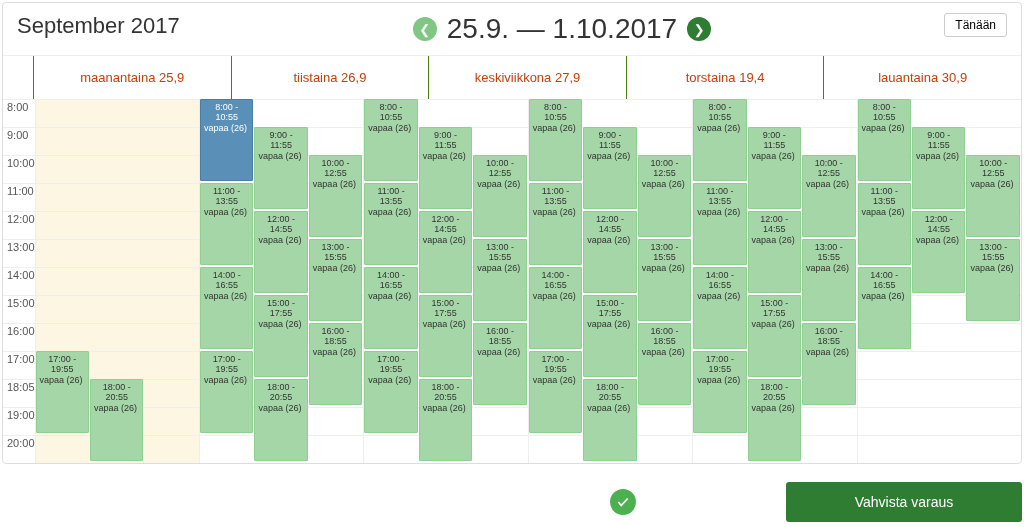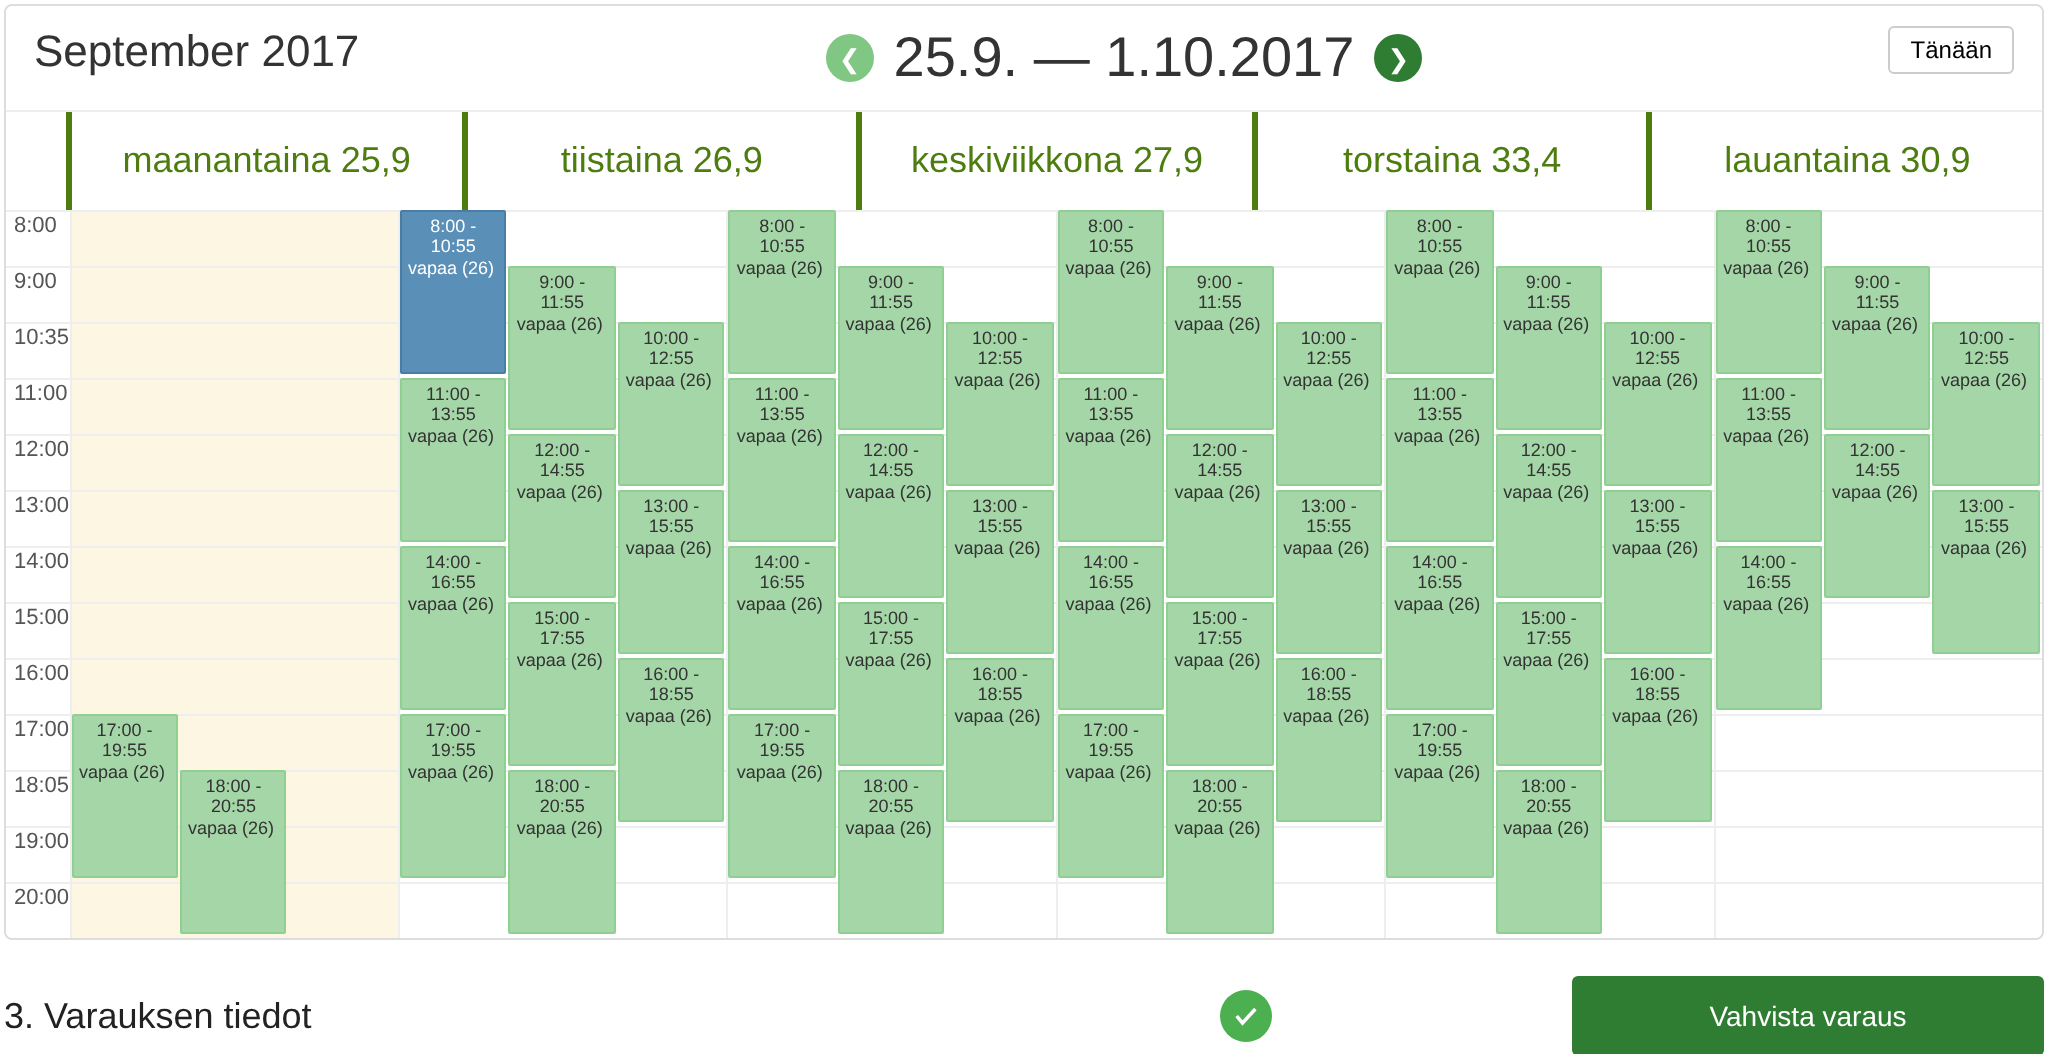--- a/index.html
+++ b/index.html
@@ -9,21 +9,21 @@
   .month-title { font-size: 22px; font-weight: 400; flex: 0 0 auto; }
   .nav-center { flex: 1; display: flex; align-items: center; justify-content: center; gap: 10px; }
   .nav-btn { width: 24px; height: 24px; border-radius: 50%; display: flex; align-items: center; justify-content: center; color: #fff; font-size: 13px; cursor: pointer; border: none; }
   .nav-prev { background: #81c784; }
   .nav-next { background: #2e7d32; }
   .range { font-size: 28px; }
   .today-btn { border: 1px solid #ccc; background: #fff; padding: 4px 10px; border-radius: 3px; font-size: 12px; cursor: pointer; }
   .grid-wrap { position: relative; }
   .day-headers { display: flex; border-top: 1px solid #eee; }
   .time-col-header { flex: 0 0 30px; }
-  .day-header { flex: 1; text-align: center; padding: 14px 0; font-size: 18px; color: #4d7c0f; border-left: 3px solid #4d7c0f; }
+  .day-header { flex: 1; text-align: center; padding: 14px 0; font-size: 13px; color: #c2410c; border-left: 1px solid #4d7c0f; }
   .grid { display: flex; position: relative; }
   .time-col { flex: 0 0 30px; }
   .time-row { height: 28px; border-top: 1px solid #eee; font-size: 11px; color: #555; padding-left: 4px; padding-top: 1px; }
   .day-col { flex: 1; position: relative; border-left: 1px solid #eee; }
   .day-bg-row { height: 28px; border-top: 1px solid #eee; }
   .day-col.past .day-bg-row { background: #fdf6e3; }
   .slots-layer { position: absolute; inset: 0; }
   .slot { position: absolute; background: #a5d6a7; border: 1px solid #8fcf92; border-radius: 1px; padding: 2px 3px; font-size: 9px; line-height: 1.15; color: #333; overflow: hidden; cursor: pointer; }
   .slot.selected { background: #5a8fb8; border-color: #4a7da3; color: #fff; }
   .slot .t { font-weight: 400; text-align: center; }
@@ -51,28 +51,28 @@
     </div>
     <button class="today-btn">Tänään</button>
   </div>
 
   <div class="grid-wrap">
     <div class="day-headers" id="day-headers">
       <div class="time-col-header"></div>
     <div class="day-header">maanantaina 25,9</div>
         <div class="day-header">tiistaina 26,9</div>
         <div class="day-header">keskiviikkona 27,9</div>
-        <div class="day-header">torstaina 33,4</div>
+        <div class="day-header">torstaina 19,4</div>
         <div class="day-header">lauantaina 30,9</div>
       </div>
     <div class="grid" id="grid">
       <div class="time-col" id="time-col">
           <div class="time-row">8:00</div>
           <div class="time-row">9:00</div>
-          <div class="time-row">10:35</div>
+          <div class="time-row">10:00</div>
           <div class="time-row">11:00</div>
           <div class="time-row">12:00</div>
           <div class="time-row">13:00</div>
           <div class="time-row">14:00</div>
           <div class="time-row">15:00</div>
           <div class="time-row">16:00</div>
           <div class="time-row">17:00</div>
           <div class="time-row">18:05</div>
           <div class="time-row">19:00</div>
           <div class="time-row">20:00</div>
@@ -389,20 +389,19 @@
               <div class="t">14:00 - 16:55</div>
               <div class="s">vapaa (26)</div>
             </div>
           </div>
         </div>
       </div>
   </div>
 </div>
 
 <div class="footer-row">
-  <div class="footer-title">3. Varauksen tiedot</div>
   <div class="check-circle">
     <svg viewBox="0 0 24 24">
         <polyline points="4,12 9,18 20,6"></polyline>
       </svg>
   </div>
   <button class="confirm-btn">Vahvista varaus</button>
 </div>
 
 </body></html>

